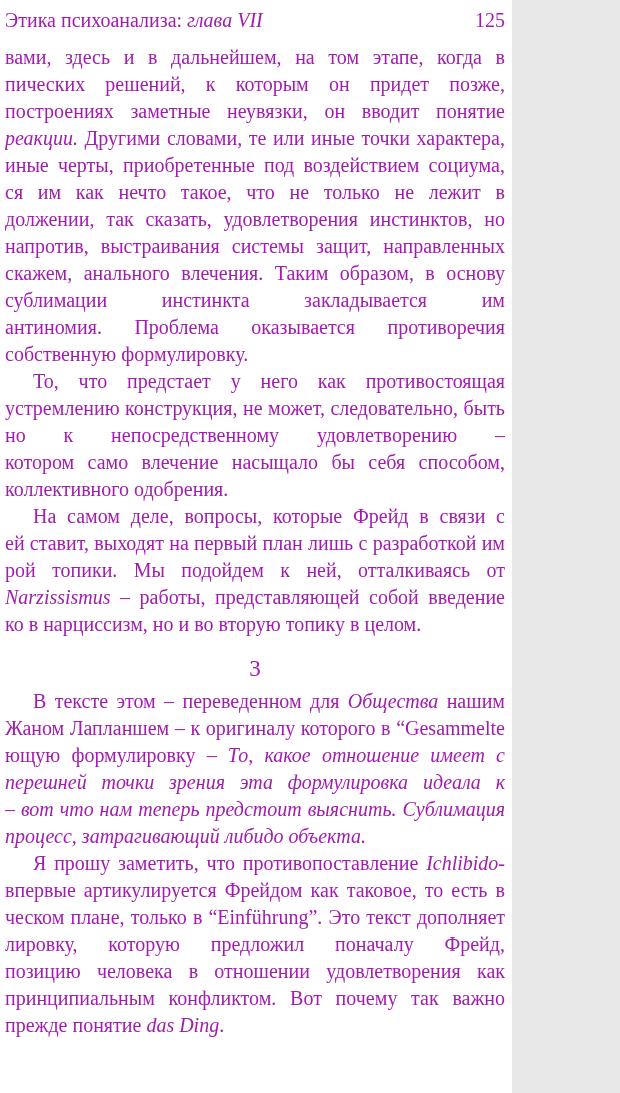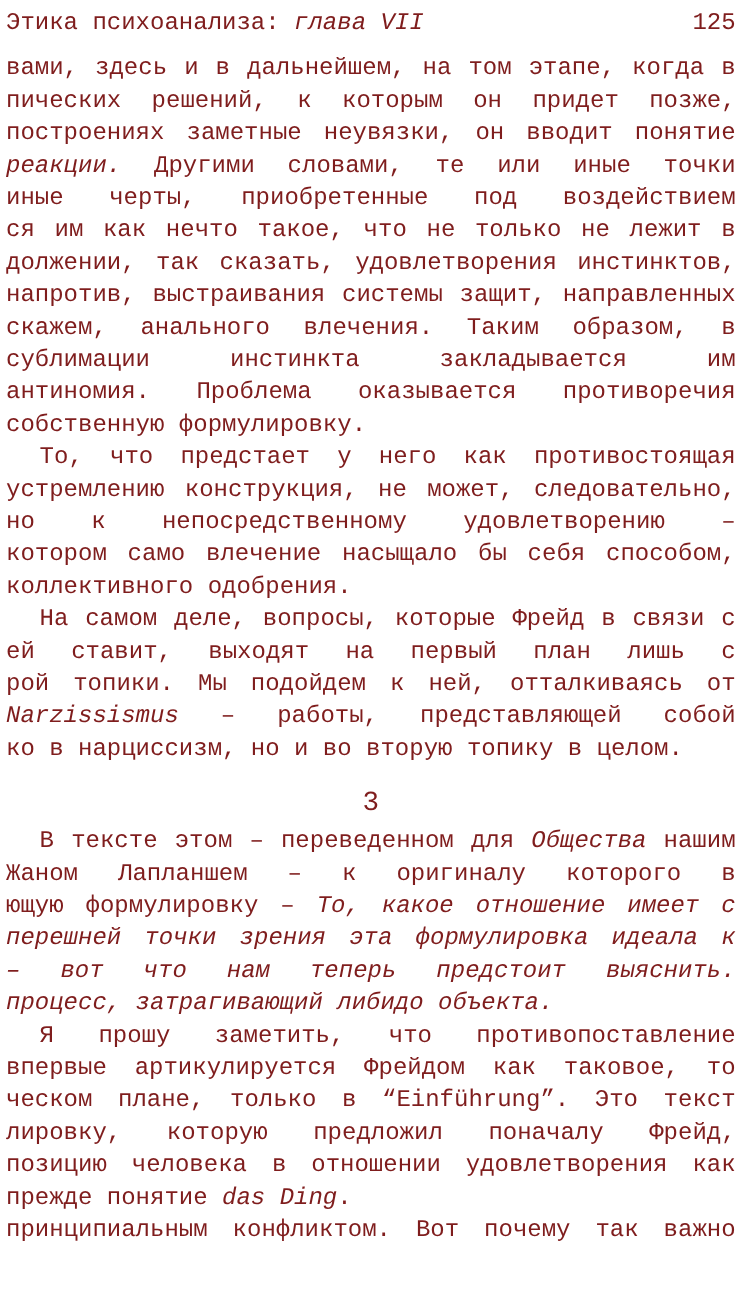--- a/index.html
+++ b/index.html
@@ -1,20 +1,20 @@
 <!DOCTYPE html>
 <html><head>
 <meta charset="utf-8">
 <style>
   html, body { margin: 0; padding: 0; background: #e8e8e8; }
   .page {
-    width: 620px; height: 1093px;
+    width: 512px; height: 1093px;
     background: #ffffff;
-    color: #7f1d1d;
-    font-family: Liberation Mono, monospace;
+    color: #a21caf;
+    font-family: Liberation Serif, serif;
     font-size: 20px;
     box-sizing: border-box;
     padding: 6px 7px 0 5px;
     overflow: hidden;
     position: relative;
   }
   .header {
     display: flex;
     justify-content: space-between;
     align-items: baseline;
@@ -85,18 +85,18 @@
         <div class="line"><span class="it">перешней точки зрения эта формулировка идеала к сублимации</span></div>
         <div class="line"><span class="it">– вот что нам теперь предстоит выяснить. Сублимация – это</span></div>
         <div class="line last"><span class="it">процесс, затрагивающий либидо объекта.</span></div>
       </div>
     <div class="para indented">
         <div class="line"><span>Я прошу заметить, что противопоставление </span><span class="it">Ichlibido-Objektlibido</span></div>
         <div class="line"><span>впервые артикулируется Фрейдом как таковое, то есть в аналити-</span></div>
         <div class="line"><span>ческом плане, только в “Einführung”. Это текст дополняет форму-</span></div>
         <div class="line"><span>лировку, которую предложил поначалу Фрейд, охарактеризовав</span></div>
         <div class="line"><span>позицию человека в отношении удовлетворения как чреватую</span></div>
+        <div class="line"><span>принципиальным конфликтом. Вот почему так важно ввести</span></div>
         <div class="line last"><span>прежде понятие </span><span class="it">das Ding</span><span>.</span></div>
-        <div class="line"><span>принципиальным конфликтом. Вот почему так важно ввести</span></div>
       </div>
   </div>
 
 </div>
 
 </body></html>

